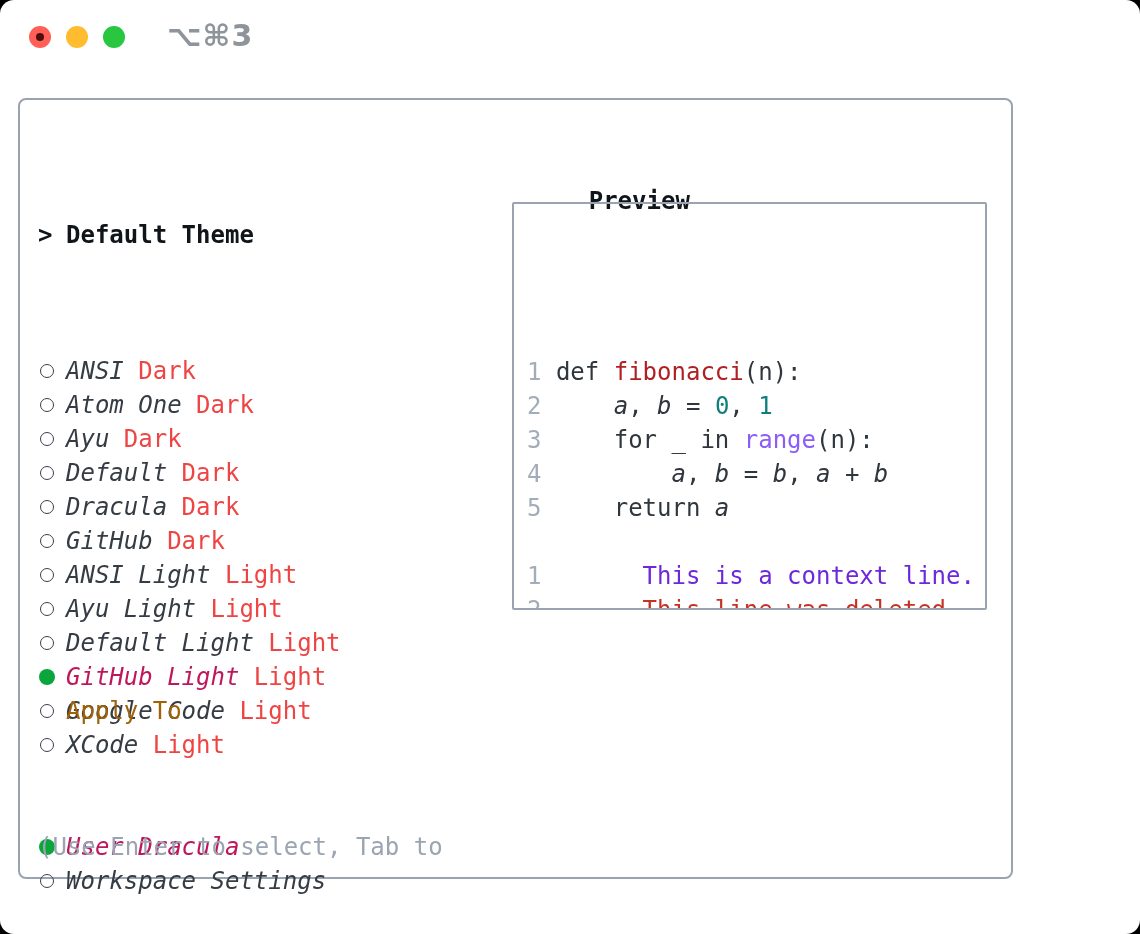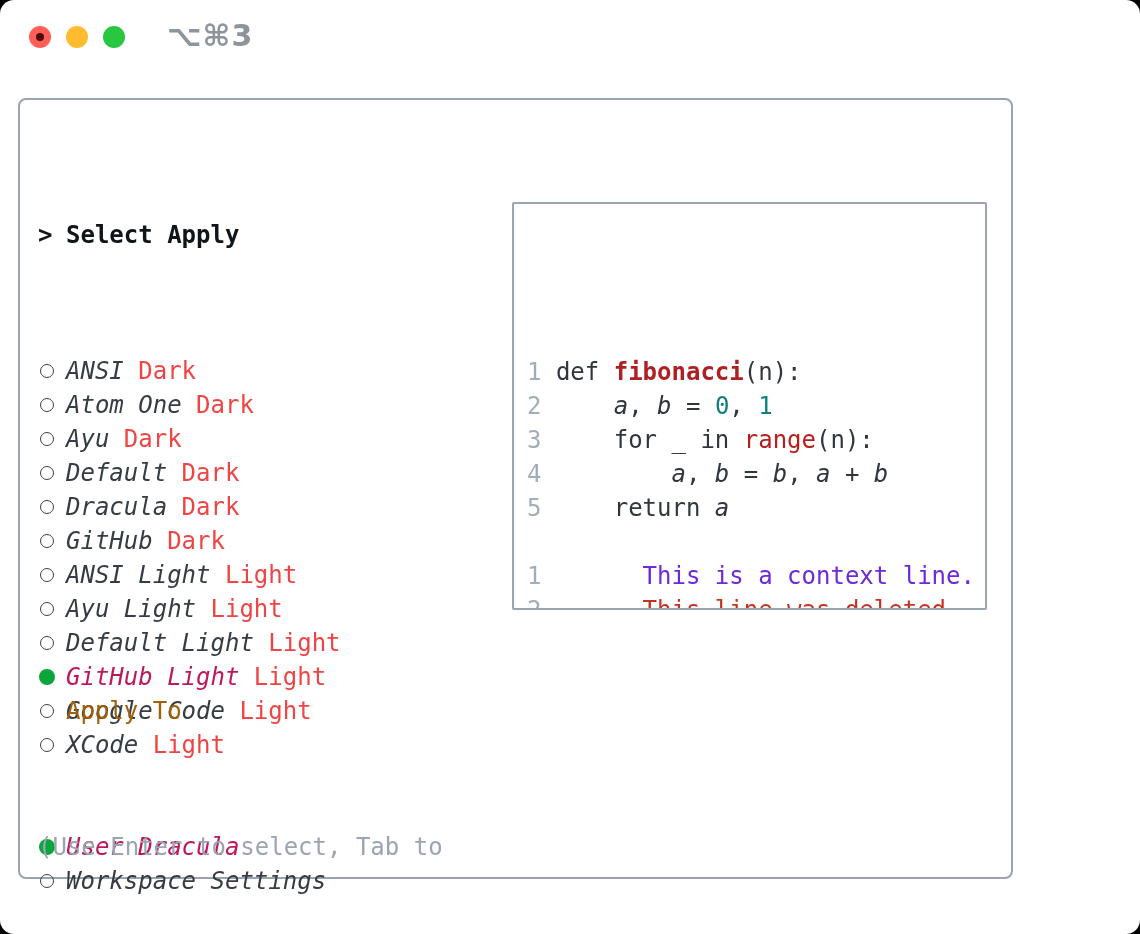--- a/index.html
+++ b/index.html
@@ -46,23 +46,23 @@
   .help-block{position:absolute;left:18px;top:662px;}
   .preview-label{position:absolute;left:482px;top:50px;}
   .preview-box{
     position:absolute;left:492px;top:102px;width:475px;height:408px;
     border:2px solid #9aa4b0;border-radius:2px;box-sizing:border-box;
     padding:49px 0 0 13px;overflow:hidden;
   }
   .code-line{height:34px;}
   .ln{color:#a3adb9;}
   .seg-code{color:#2f363d;margin-top:30px;}
-  .seg-function{color:#b01f22;font-weight:bold;}
+  .seg-function{color:#b01f22;}
   .seg-number{color:#0f7f7c;}
-  .seg-builtin{color:#b91c1c;}
+  .seg-builtin{color:#8b5cf6;}
   .seg-variable{color:#2f363d;font-style:italic;}
   .seg-context{color:#6d28d9;}
   .seg-deleted{color:#c53223;}
 </style>
 </head>
 <body>
 
 <div class="window">
 
   <div class="titlebar">
@@ -70,37 +70,40 @@
     <div class="light light-yellow"></div>
     <div class="light light-green"></div>
     <div class="win-title">⌥⌘3</div>
   </div>
 
   <div class="panel">
 
     <div class="theme-list mono">
       <div class="row">
         <span class="marker"><span class="prefix">&gt;</span></span>
-        <span class="hdr">Select Apply</span>
+        <span class="hdr">Default Theme</span>
       </div>
       
     <div class="row"><span class="marker"><span class="ring"></span></span><span class="name">ANSI</span><span class="variant"> Dark</span></div><div class="row"><span class="marker"><span class="ring"></span></span><span class="name">Atom One</span><span class="variant"> Dark</span></div><div class="row"><span class="marker"><span class="ring"></span></span><span class="name">Ayu</span><span class="variant"> Dark</span></div><div class="row"><span class="marker"><span class="ring"></span></span><span class="name">Default</span><span class="variant"> Dark</span></div><div class="row"><span class="marker"><span class="ring"></span></span><span class="name">Dracula</span><span class="variant"> Dark</span></div><div class="row"><span class="marker"><span class="ring"></span></span><span class="name">GitHub</span><span class="variant"> Dark</span></div><div class="row"><span class="marker"><span class="ring"></span></span><span class="name">ANSI Light</span><span class="variant"> Light</span></div><div class="row"><span class="marker"><span class="ring"></span></span><span class="name">Ayu Light</span><span class="variant"> Light</span></div><div class="row"><span class="marker"><span class="ring"></span></span><span class="name">Default Light</span><span class="variant"> Light</span></div><div class="row"><span class="marker"><span class="dot"></span></span><span class="name selected">GitHub Light</span><span class="variant"> Light</span></div><div class="row"><span class="marker"><span class="ring"></span></span><span class="name">Google Code</span><span class="variant"> Light</span></div><div class="row"><span class="marker"><span class="ring"></span></span><span class="name">XCode</span><span class="variant"> Light</span></div></div>
 
     <div class="apply-block mono">
       <div class="row">
         <span class="marker"></span>
         <span class="plain-hdr">Apply To</span>
       </div>
       
     <div class="row"><span class="marker"><span class="dot"></span></span><span class="name selected">User Dracula</span></div><div class="row"><span class="marker"><span class="ring"></span></span><span class="name">Workspace Settings</span></div></div>
 
     <div class="help-block mono">
       <div class="help">(Use Enter to select, Tab to</div>
       <div class="help">change focus)</div>
     </div>
 
+    <div class="preview-label mono">
+      <span class="hdr">Preview</span>
+    </div>
 
     <div class="preview-box mono">
       
     <div class="code-line"><span class="ln">1 </span><span class="seg-code">def </span><span class="seg-function">fibonacci</span><span class="seg-code">(n):</span></div><div class="code-line"><span class="ln">2 </span><span class="seg-code">    </span><span class="seg-variable">a</span><span class="seg-code">, </span><span class="seg-variable">b</span><span class="seg-code"> = </span><span class="seg-number">0</span><span class="seg-code">, </span><span class="seg-number">1</span></div><div class="code-line"><span class="ln">3 </span><span class="seg-code">    for _ in </span><span class="seg-builtin">range</span><span class="seg-code">(n):</span></div><div class="code-line"><span class="ln">4 </span><span class="seg-code">        </span><span class="seg-variable">a</span><span class="seg-code">, </span><span class="seg-variable">b</span><span class="seg-code"> = </span><span class="seg-variable">b</span><span class="seg-code">, </span><span class="seg-variable">a</span><span class="seg-code"> + </span><span class="seg-variable">b</span></div><div class="code-line"><span class="ln">5 </span><span class="seg-code">    return </span><span class="seg-variable">a</span></div><div class="code-line"><span class="ln"></span></div><div class="code-line"><span class="ln">1 </span><span class="seg-context">      This is a context line.</span></div><div class="code-line"><span class="ln">2 </span><span class="seg-deleted">    - This line was deleted.</span></div></div>
 
   </div>
 </div>
 
 </body></html>

